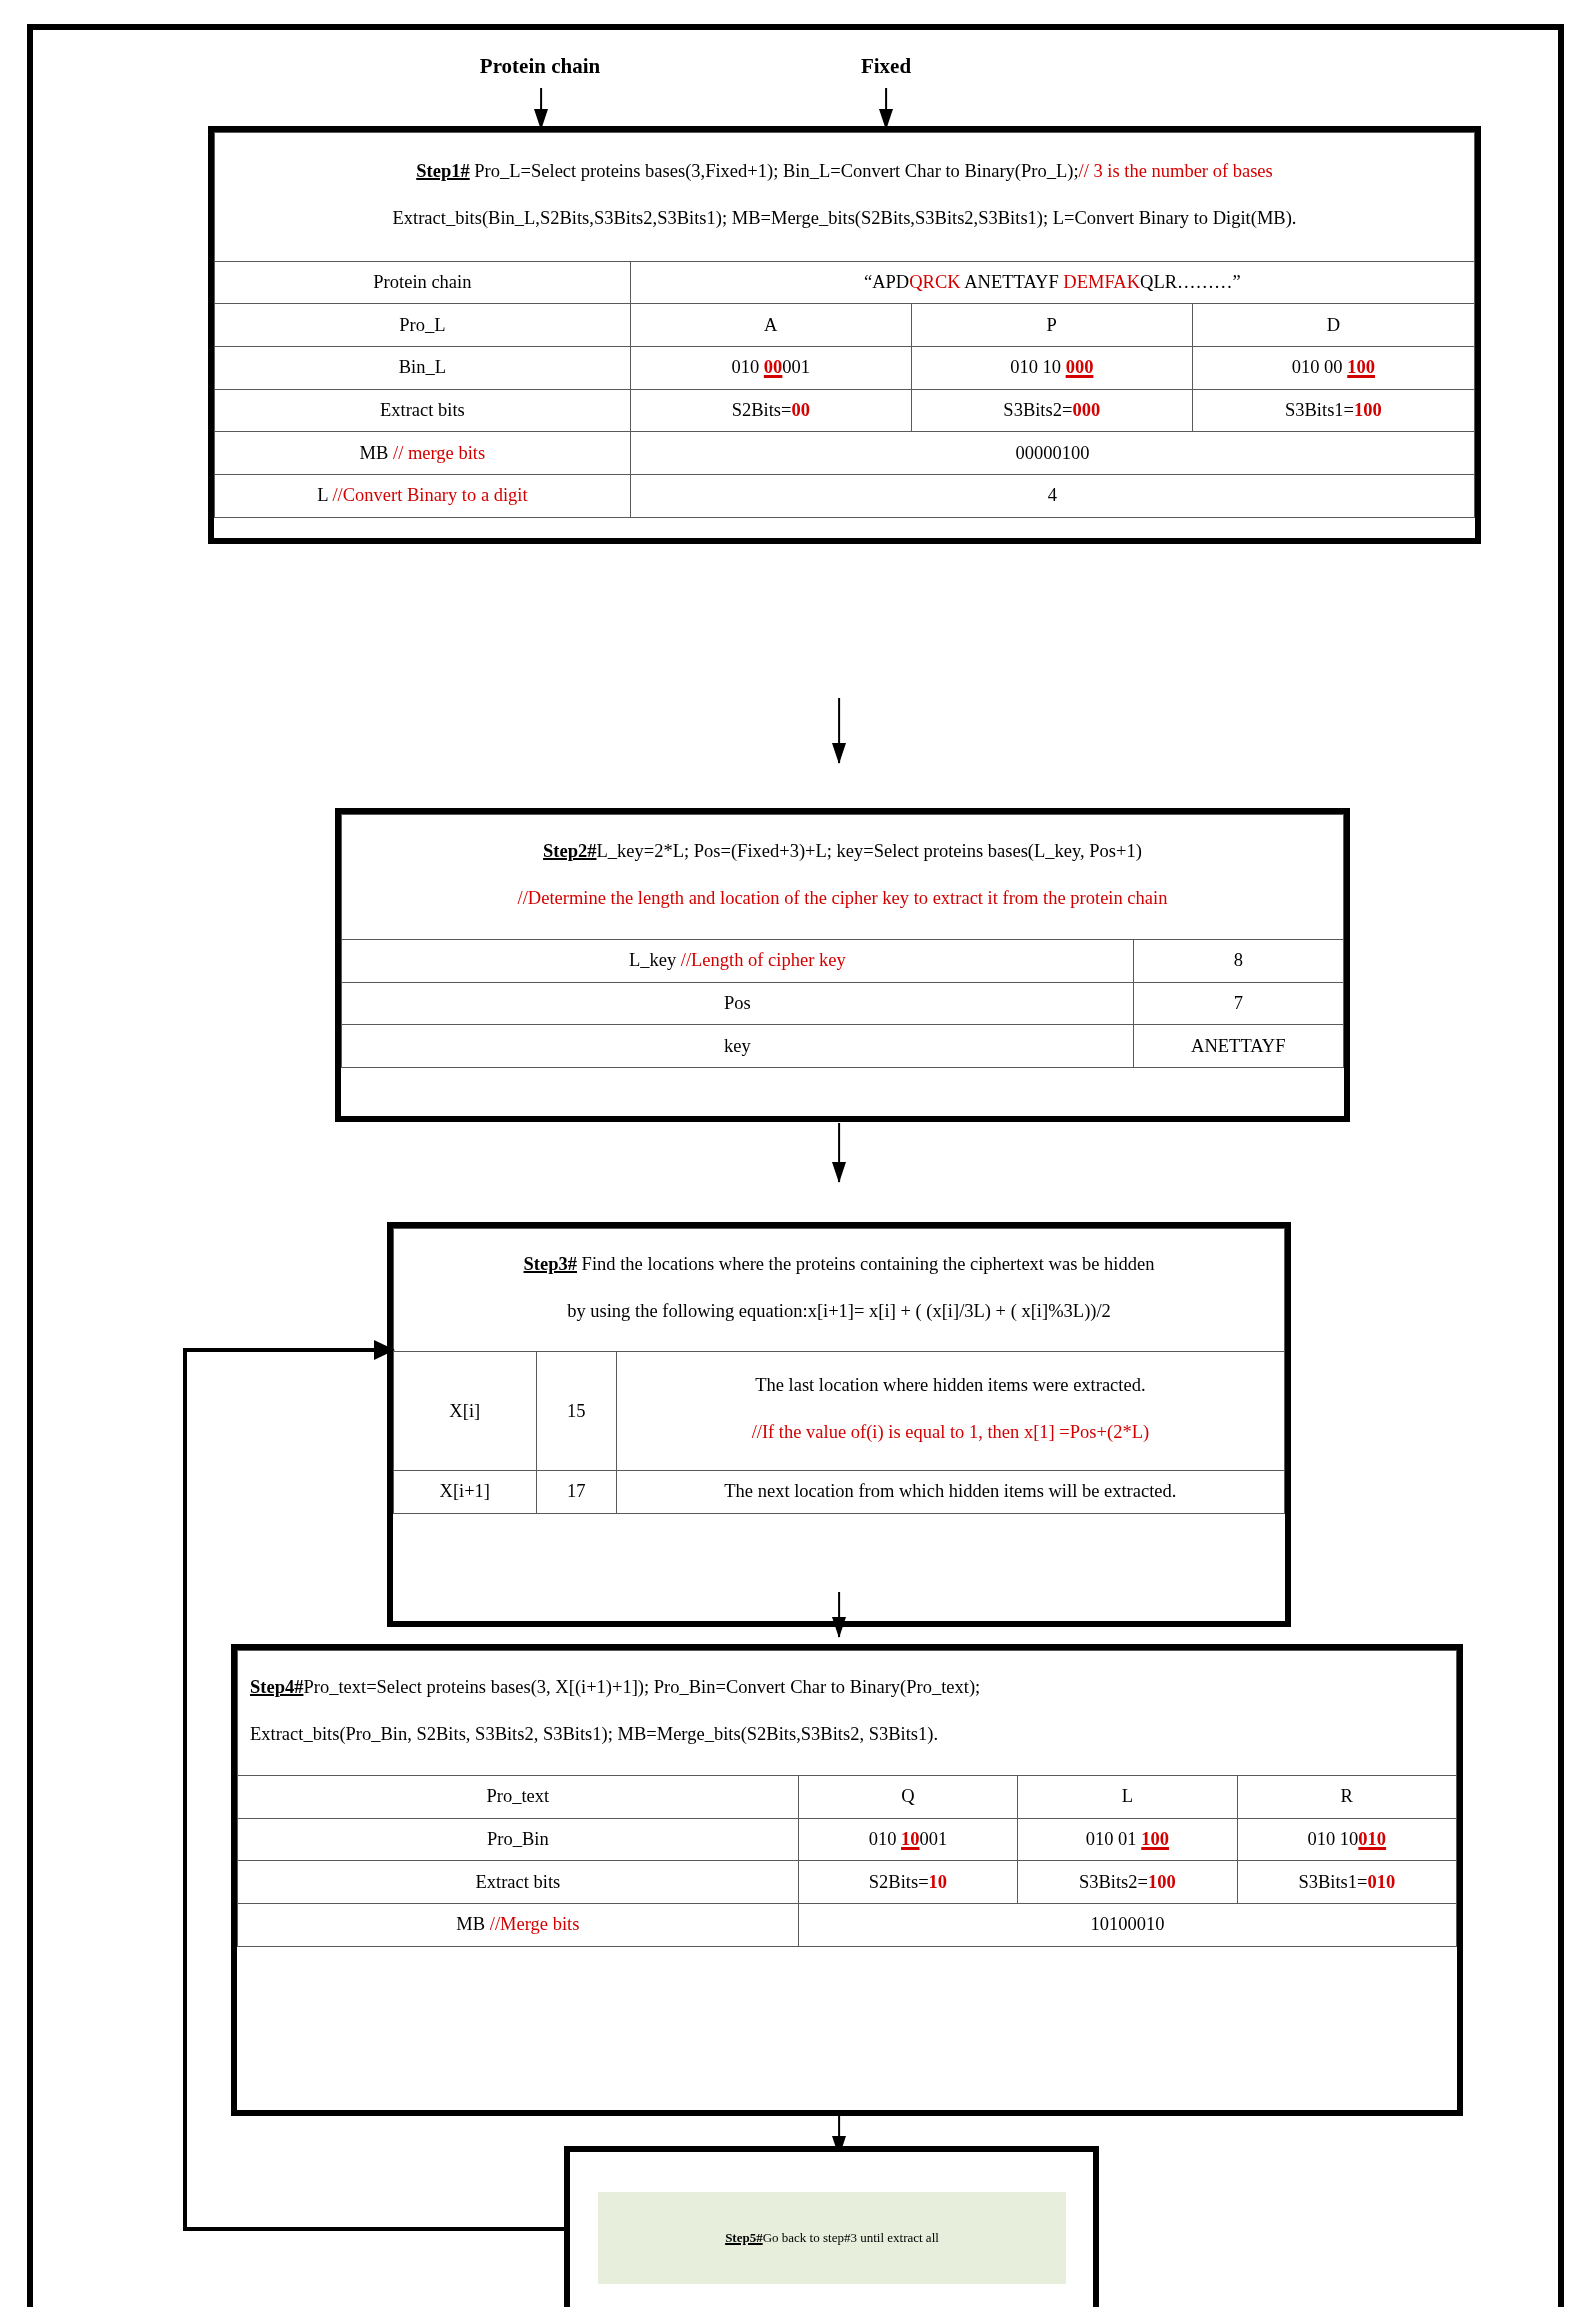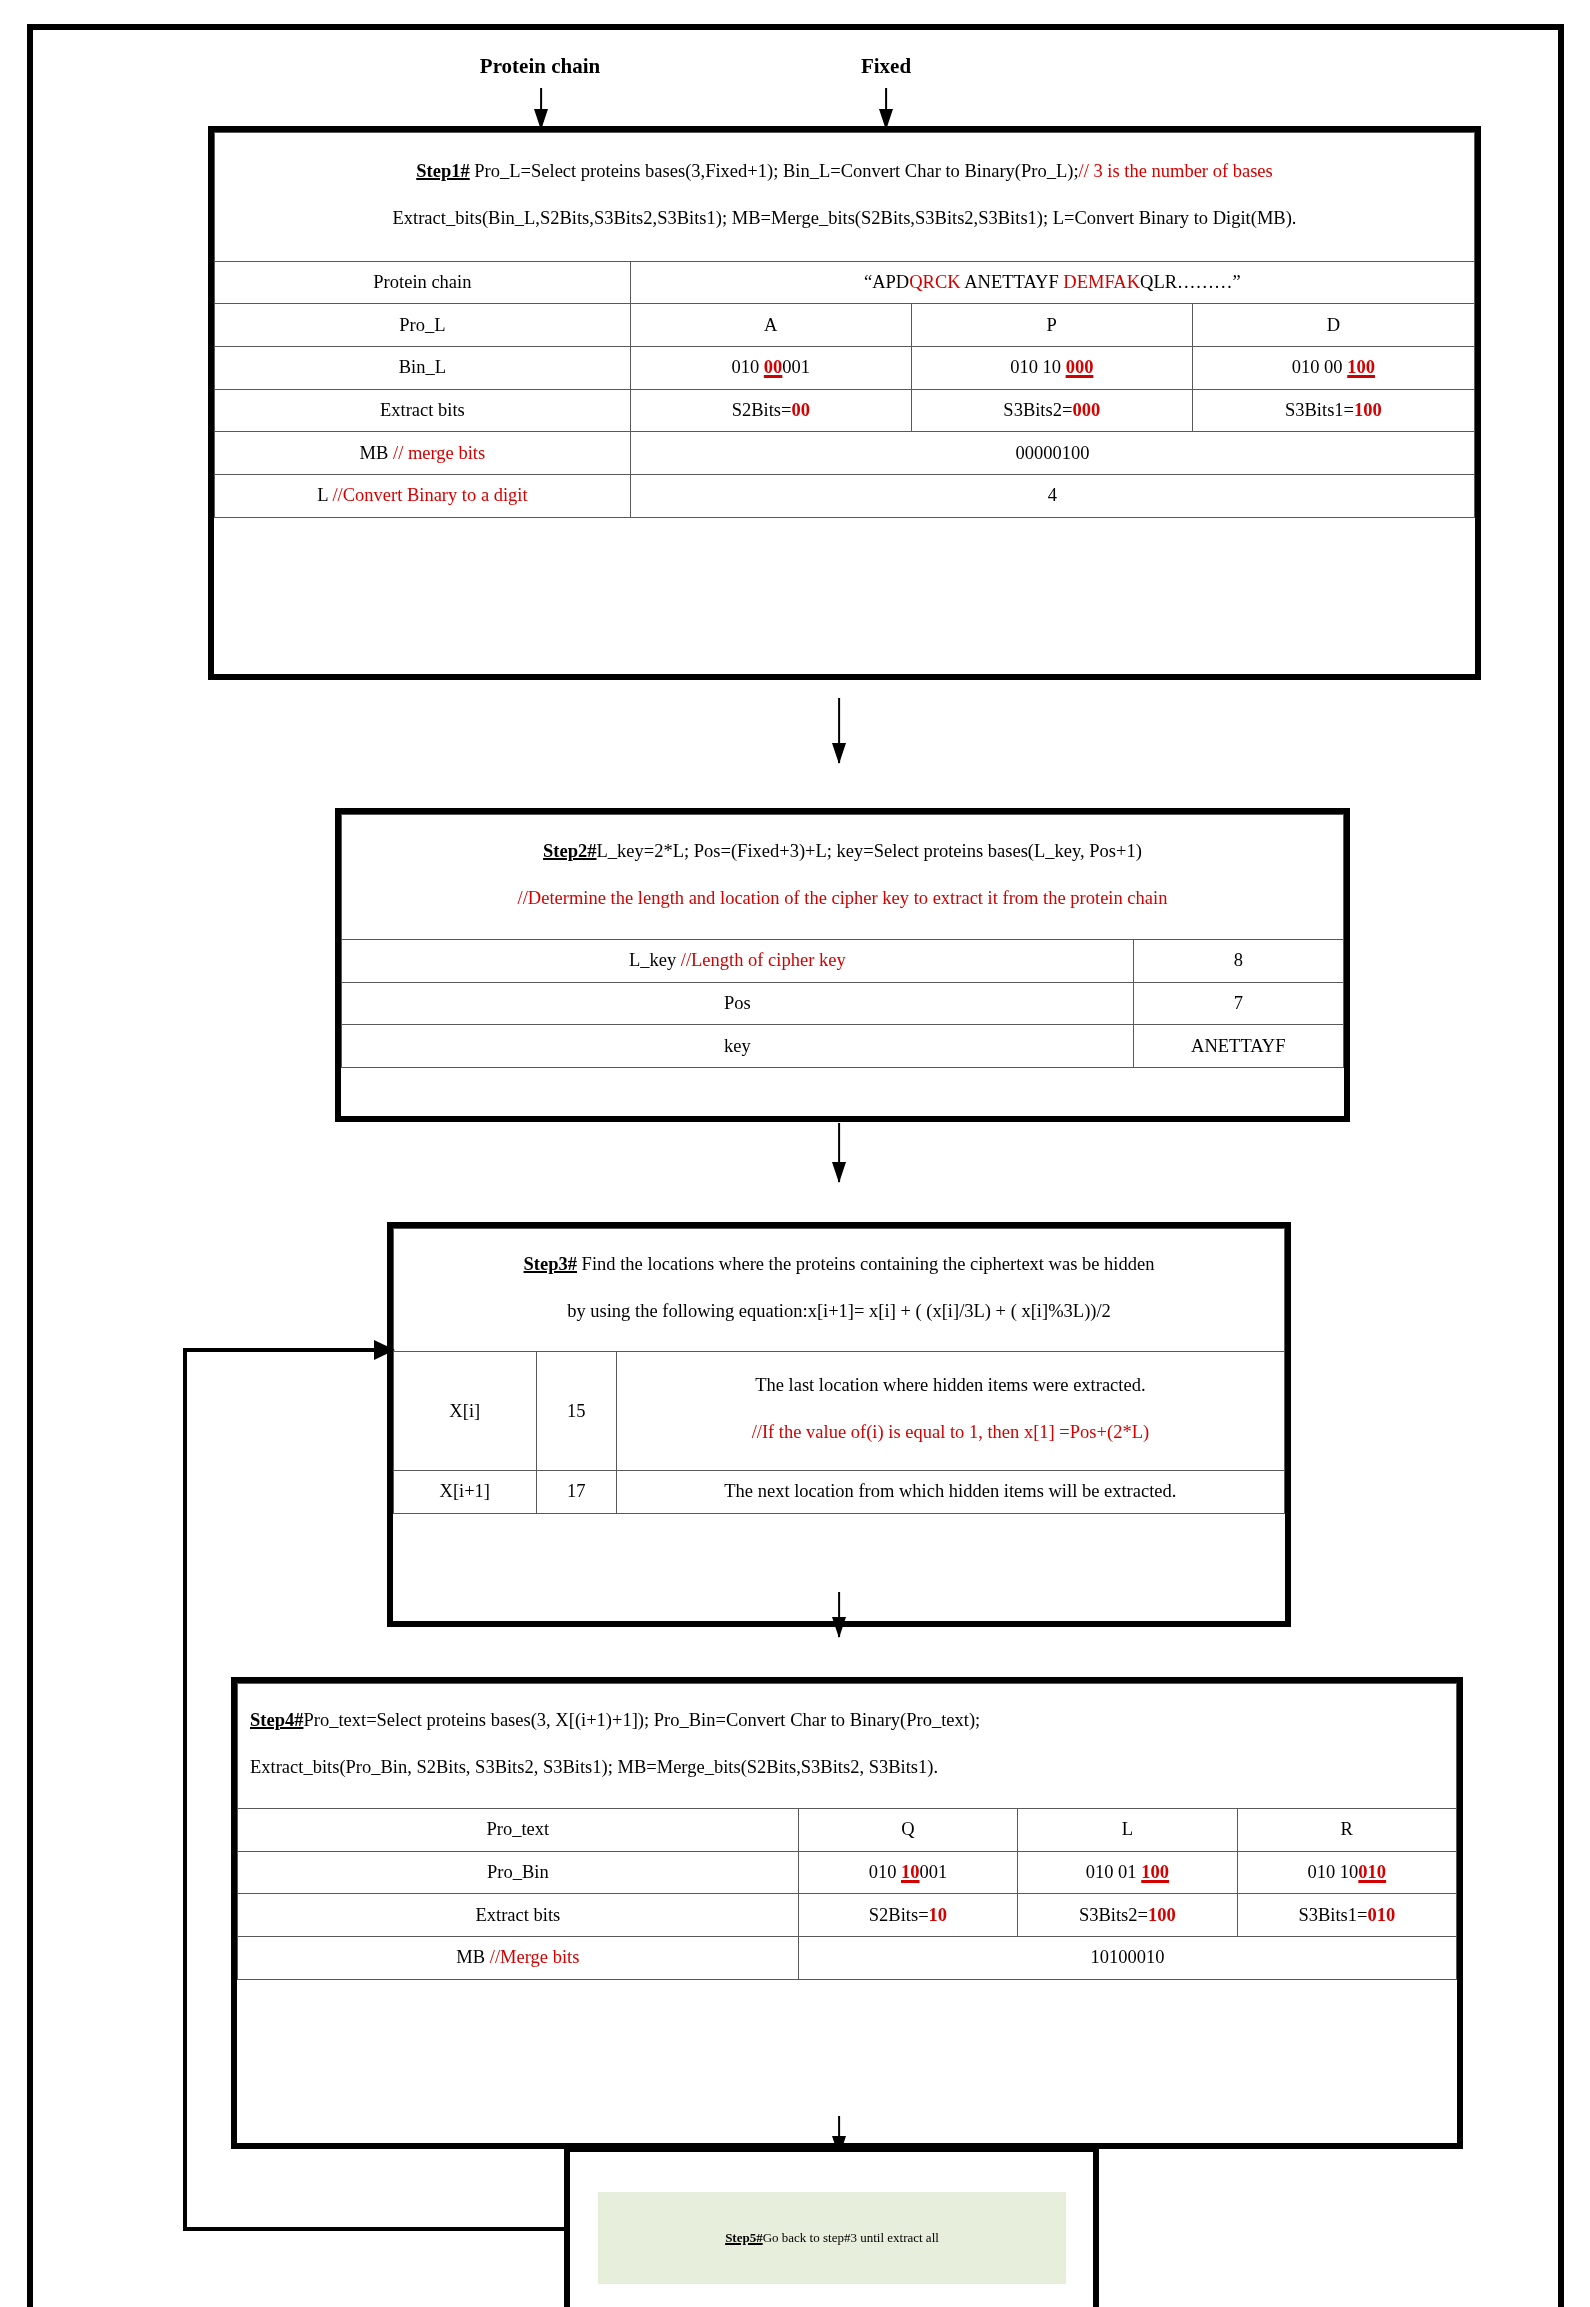--- a/index.html
+++ b/index.html
@@ -95,21 +95,21 @@
 
   <div class="v-arrow" style="left:533px;top:88px;width:16.6px;height:41px;">
     <div class="shaft"></div>
       <div class="head"></div>
   </div>
   <div class="v-arrow" style="left:878px;top:88px;width:16.6px;height:41px;">
     <div class="shaft"></div>
       <div class="head"></div>
   </div>
 
-  <div class="step-box" style="left:208px;top:126px;width:1273px;height:554px;">
+  <div class="step-box" style="left:208px;top:126px;width:1273px;height:418px;">
     <table class="grid">
       <colgroup>
           <col style="width:33%">
           <col style="width:22.3%">
           <col style="width:22.3%">
           <col style="width:22.4%">
         </colgroup>
       <tbody>
           <tr>
         <td class="headerline" colspan="4" style="padding:14px 13px 15.7px 13px;">
@@ -227,21 +227,21 @@
       </tr>
     </tbody>
       </table>
   </div>
 
   <div class="v-arrow" style="left:831px;top:1592px;width:16.6px;height:45px;">
     <div class="shaft"></div>
       <div class="head"></div>
   </div>
 
-  <div class="step-box" style="left:231px;top:1644px;width:1232px;height:472px;margin-top:33px;">
+  <div class="step-box" style="left:231px;top:1644px;width:1232px;height:472px;">
     <table class="grid">
       <colgroup>
           <col style="width:46%">
           <col style="width:18%">
           <col style="width:18%">
           <col style="width:18%">
         </colgroup>
       <tbody>
           <tr>
         <td class="headerline" colspan="4" style="padding:12px 12px 14px 12px;">

